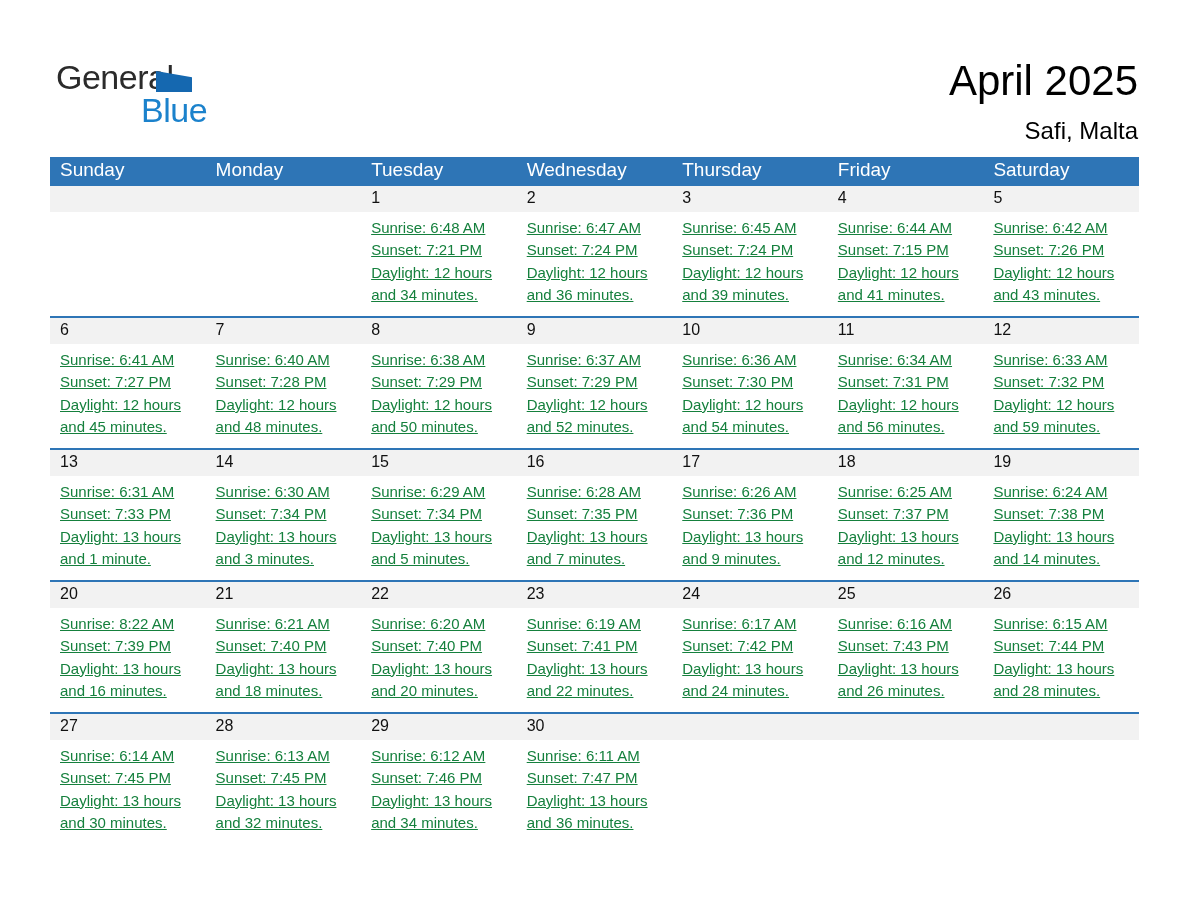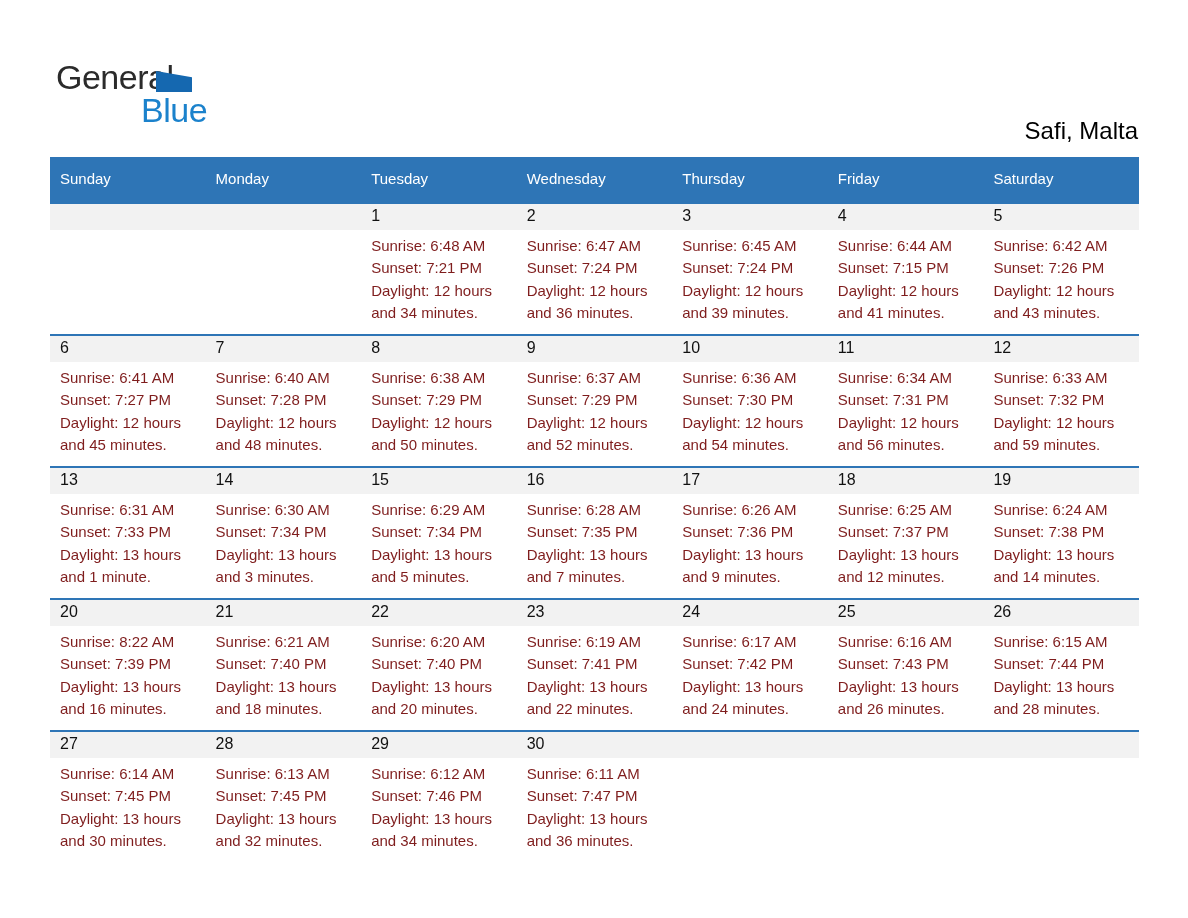--- a/index.html
+++ b/index.html
@@ -49,23 +49,23 @@
   table.calendar {
     position: absolute; left: 50px; top: 157px;
     width: 1089px;
     border-collapse: collapse;
     table-layout: fixed;
   }
   table.calendar thead th {
     background: var(--accent);
     color: #ffffff;
     font-weight: 400;
-    font-size: 15px;
+    font-size: 19px;
     text-align: left;
-    height: 46px;
+    height: 28px;
     padding: 0 0 2px 10px;
     vertical-align: middle;
   }
   table.calendar tbody tr {
     border-top: 2px solid var(--accent);
   }
   table.calendar tbody td {
     vertical-align: top;
     height: 132px;
     padding: 0;
@@ -74,34 +74,36 @@
     background: var(--band);
     height: 26px;
     padding: 3px 0 0 10px;
     font-size: 16px;
     color: #111;
   }
   .cell-body {
     padding: 5px 8px 0 10px;
     font-size: 15px;
     line-height: 22.4px;
-    color: #7f1d1d;
+    color: #15803d;
+    text-decoration: underline;
   }
 </style>
 </head>
 <body>
 
 <div class="page">
 
   <div class="logo">
     <span class="logo-general">General</span>
     <span class="logo-triangle"></span>
     <span class="logo-blue">Blue</span>
   </div>
 
+  <div class="month-title">April 2025</div>
   <div class="location">Safi, Malta</div>
 
   <table class="calendar">
     <thead>
       <tr>
         <th>Sunday</th>
         <th>Monday</th>
         <th>Tuesday</th>
         <th>Wednesday</th>
         <th>Thursday</th>

